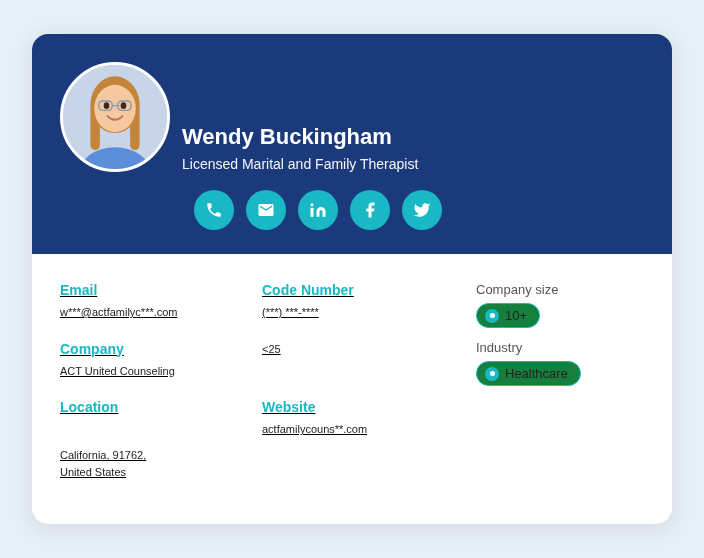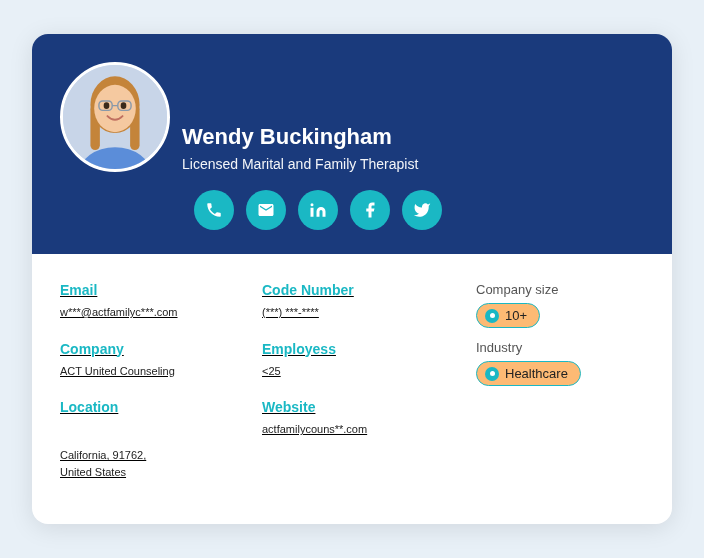--- a/index.html
+++ b/index.html
@@ -131,21 +131,21 @@
     }
     .tag-pill {
       display: inline-flex;
       align-items: center;
       gap: 6px;
       border: 1.5px solid #1ab8c4;
       border-radius: 20px;
       padding: 4px 12px 4px 8px;
       font-size: 13px;
       color: #222;
-      background: #fdba74;
+      background: #15803d;
     }
     .tag-dot {
       width: 14px;
       height: 14px;
       border-radius: 50%;
       background: #1ab8c4;
       display: flex;
       align-items: center;
       justify-content: center;
       flex-shrink: 0;
@@ -248,21 +248,20 @@
 
       <div class="body-columns">
         <div class="col-left">
           <div class="info-section">
             <div class="info-label">Company</div>
             <div class="info-value">ACT United Counseling</div>
           </div>
         </div>
         <div class="col-right">
           <div class="info-section">
-            <div class="info-label">Employess</div>
             <div class="info-value">&lt;25</div>
           </div>
         </div>
       </div>
 
       <div class="body-columns">
         <div class="col-left">
           <div class="info-section">
             <div class="info-label">Location</div>
             <div class="info-value" style="white-space: pre-line; margin-top: 32px;">California, 91762,

